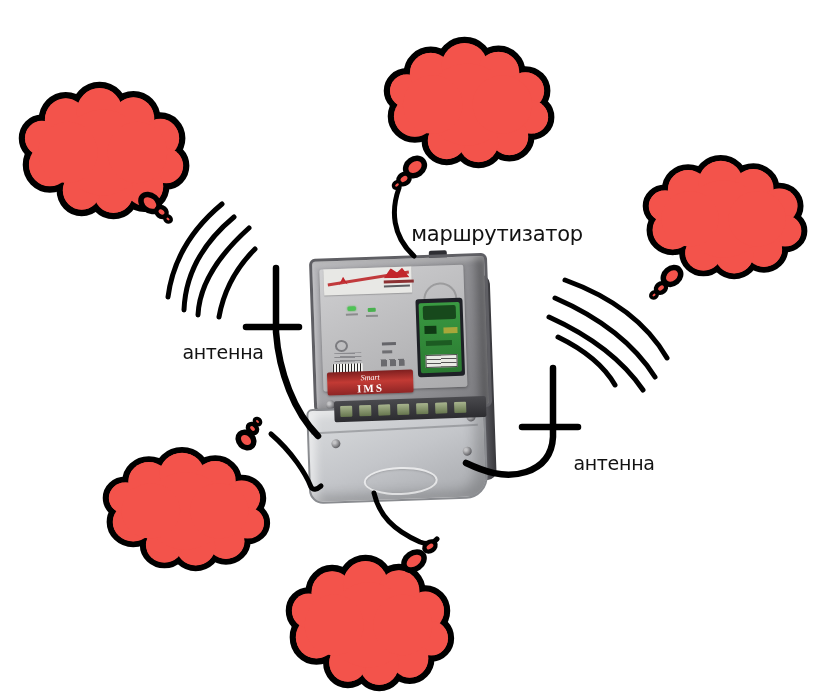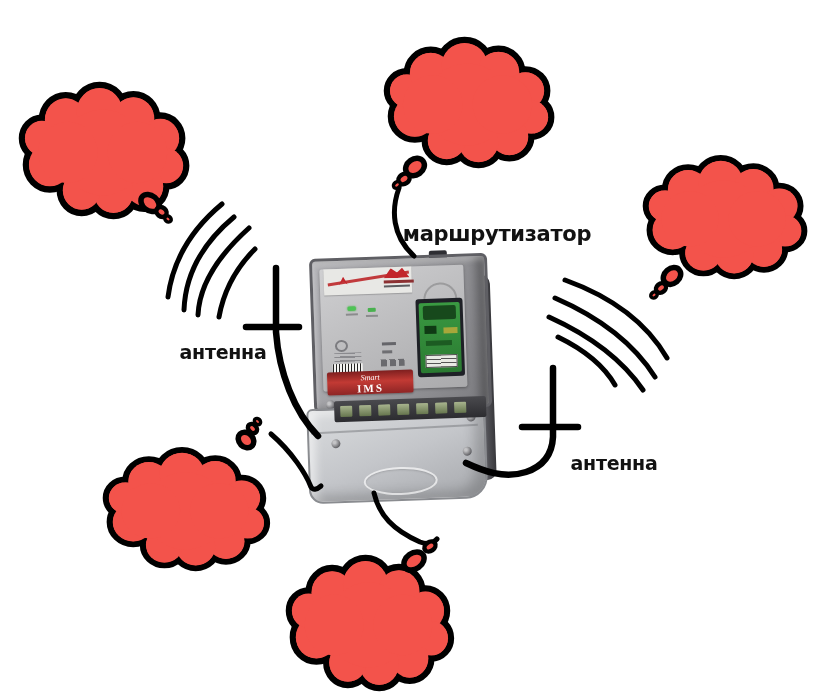--- a/index.html
+++ b/index.html
@@ -4,21 +4,21 @@
 <style>
   html,body { margin:0; padding:0; background:#fff; }
   #stage {
     position:relative; width:822px; height:697px; overflow:hidden;
     background:var(--page-bg,#fff);
     font-family:"DejaVu Sans", sans-serif;
   }
   
   .lbl {
     position:absolute; transform:translate(-50%,-50%);
-    font-weight:bold; color:#121212; white-space:nowrap;
+    font-weight:normal; color:#121212; white-space:nowrap;
     font-family:"DejaVu Sans", sans-serif; letter-spacing:-0.3px;
   }
   #lbl-gprs     { left:106px; top:142px; font-size:19px; }
   #lbl-ethernet { left:461px; top:108px; font-size:19px; }
   #lbl-gsm      { left:716px; top:221px; font-size:19px; }
   #lbl-cmbus    { left:189px; top:515px; font-size:19px; }
   #lbl-lv       { left:376px; top:622px; font-size:20px; }
   #lbl-router   { left:497px; top:234px; font-size:21px; }
   #lbl-ant-left { left:223px; top:352px; font-size:19px; }
   #lbl-ant-right{ left:614px; top:463px; font-size:19px; }

